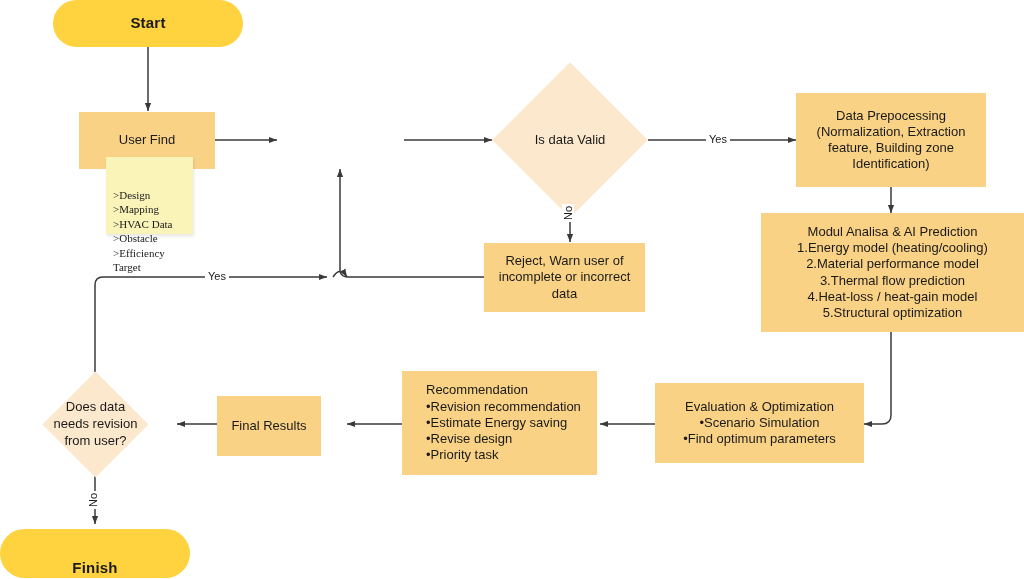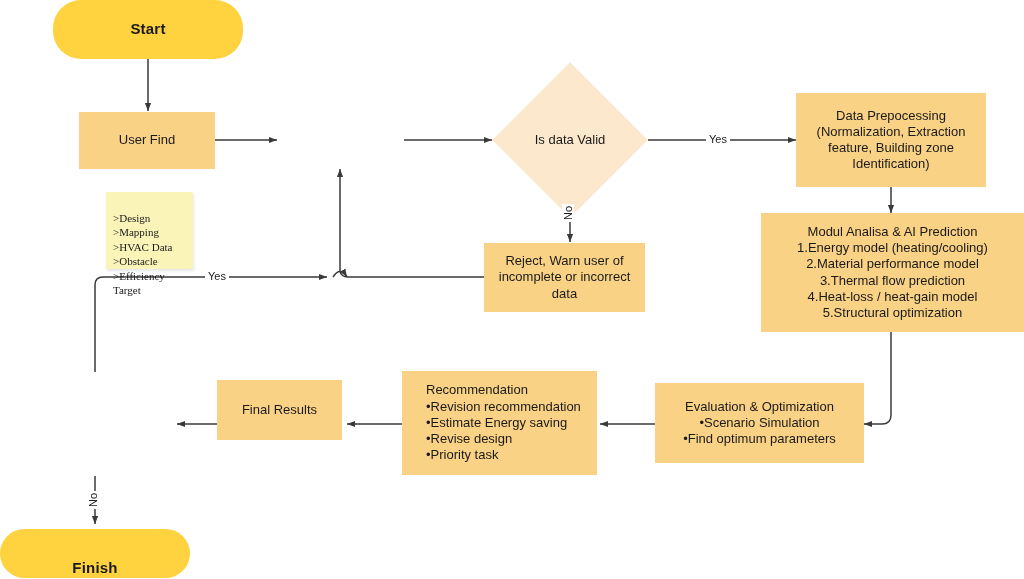--- a/index.html
+++ b/index.html
@@ -80,25 +80,24 @@
     line-height: 1.3;
     white-space: pre-line;
   }
   .sticky {
     position: absolute;
     background: #FAF4B8;
     font-family: "Liberation Serif", serif;
     font-size: 11px;
     line-height: 1.32;
     color: #1a1a1a;
-    padding: 4px 7px;
+    padding: 16px 7px;
     box-sizing: border-box;
     white-space: pre-line;
     box-shadow: 1px 2px 3px rgba(0,0,0,0.10);
-    margin-top: 35px;
   }
   .edge-label {
     position: absolute;
     font-size: 11px;
     color: #1a1a1a;
     background: #ffffff;
     padding: 0 3px;
     white-space: nowrap;
   }
   .edge-label.vertical {
@@ -143,21 +142,21 @@
       <path d="M 95 476 L 95 524"></path>
 
       <path d="M 484 277 L 348 277 Q 341 277 340 271 L 340 169"></path>
 
       <path marker-end="" d="M 95 372 L 95 285 Q 95 277 103 277 L 327 277"></path>
 
       <path marker-end="" d="M 333 277 Q 340 266 347 277"></path>
     </g>
   </svg>
 
-  <div class="node terminal" style="left:53px; top:0px; width:190px; height:59px;">
+  <div class="node terminal" style="left:53px; top:0px; width:190px; height:47px;">
     <span>Start</span>
   </div>
 
   <div class="node process" style="left:79px; top:112px; width:136px; height:57px;">
     <span>User Find</span>
   </div>
 
   <div class="sticky" style="left:106px; top:157px; width:87px; height:77px;">
     <span>&gt;Design
 &gt;Mapping
@@ -201,24 +200,30 @@
   </div>
 
   <div class="node process left-align" style="left:402px; top:371px; width:195px; height:104px;padding-left:24px;">
     <span>Recommendation
 •Revision recommendation
 •Estimate Energy saving
 •Revise design
 •Priority task</span>
   </div>
 
-  <div class="node process" style="left:217px; top:380px; width:125px; height:60px;">
+  <div class="node process" style="left:217px; top:396px; width:104px; height:60px;">
     <span>Final Results</span>
   </div>
 
+  <div class="decision-wrap" style="left:58px; top:387px; width:75px; height:75px;">
+    <div class="decision-shape"></div>
+    <div class="decision-label" style="left:-38px; width:151px;">Does data
+needs revision
+from user?</div>
+  </div>
 
   <div class="node terminal" style="left:0px; top:529px; width:190px; height:49px;align-items:flex-end;">
     <span>Finish</span>
   </div>
 
   <div class="edge-label" style="left:706px; top:133px;">
     <span>Yes</span>
   </div>
 
   <div class="edge-label vertical" style="left:559px; top:207px;">

